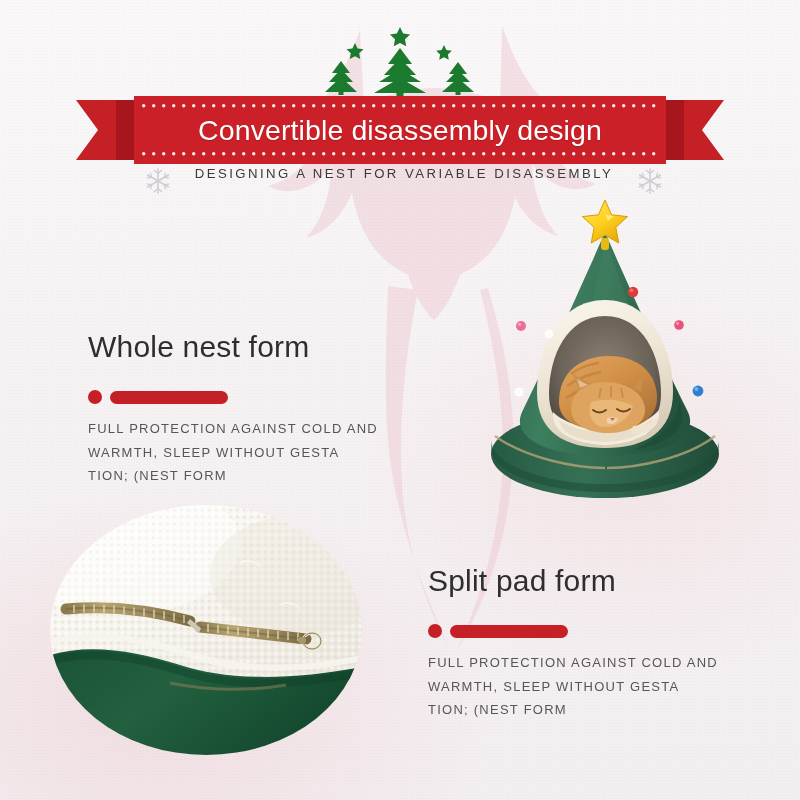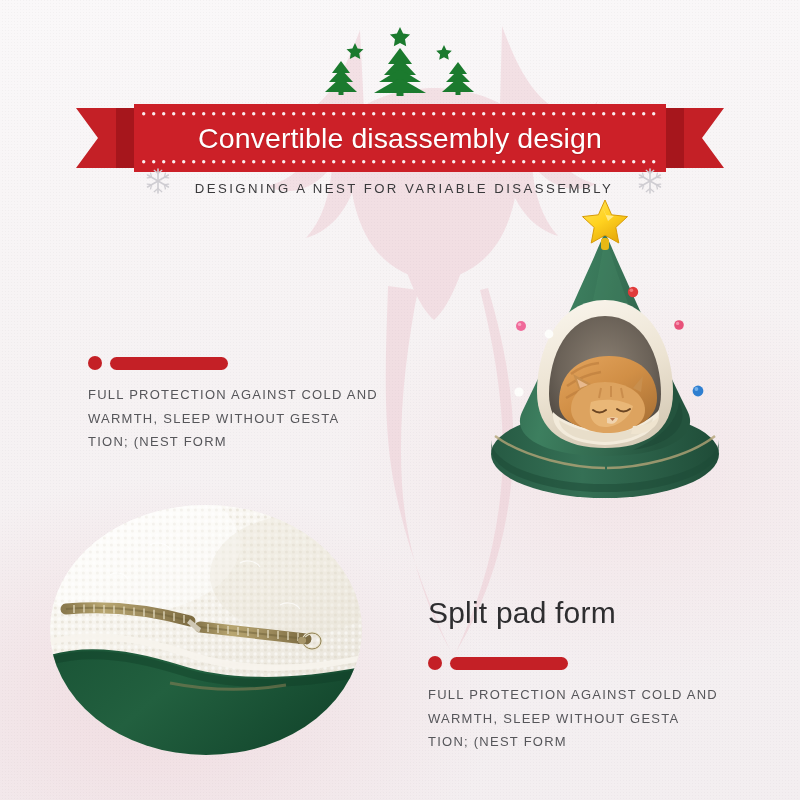--- a/index.html
+++ b/index.html
@@ -49,21 +49,21 @@
   .trees {
     position: absolute;
     left: 0; right: 0; top: 26px;
     display: flex;
     justify-content: center;
   }
 
   
   .banner-wrap {
     position: absolute;
-    left: 0; right: 0; top: 104px;
+    left: 0; right: 0; top: 96px;
     height: 68px;
     display: flex;
     justify-content: center;
   }
   .banner {
     position: relative;
     width: 648px;
     height: 68px;
   }
   .banner svg { position: absolute; left: 0; top: 0; }
@@ -81,35 +81,35 @@
     text-shadow: 0 1px 1px rgba(110,12,16,0.35);
     white-space: nowrap;
   }
 
   
   .subtitle-row {
     position: absolute;
     left: 8px; right: 0; top: 166px;
     height: 30px;
     display: flex;
-    align-items: flex-end;
+    align-items: flex-start;
     justify-content: center;
     gap: 22px;
   }
   .subtitle {
     color: #3a3a3c;
     font-size: 13.2px;
     letter-spacing: 2.45px;
     white-space: nowrap;
   }
 
   
   .section { position: absolute; }
   #sec-whole { left: 88px; top: 330px; width: 340px; }
-  #sec-split { left: 428px; top: 596px; width: 340px; }
+  #sec-split { left: 428px; top: 564px; width: 340px; }
 
   .sec-heading {
     color: #2e2e30;
     font-size: 30px;
     font-weight: 400;
     letter-spacing: 0.2px;
     white-space: nowrap;
   }
   .divider {
     display: flex;
@@ -577,20 +577,21 @@
       <g stroke="#ffffff" stroke-width="1.2" opacity="0.7" fill="none">
         <path d="M60 70 C66 66 74 68 78 74"></path>
         <path d="M190 58 C196 54 206 56 210 62"></path>
         <path d="M100 40 C106 36 116 38 120 44"></path>
         <path d="M230 100 C236 96 246 98 250 104"></path>
       </g>
     </svg>
   </div>
 
   <div class="section" id="sec-whole">
+    <div class="sec-heading">Whole nest form</div>
     <div class="divider">
       <span class="divider-dot"></span>
       <span class="divider-bar"></span>
     </div>
     <div class="sec-body">
       <div>FULL PROTECTION AGAINST COLD AND</div>
       <div>WARMTH, SLEEP WITHOUT GESTA</div>
       <div>TION; (NEST FORM</div>
     </div>
   </div>

